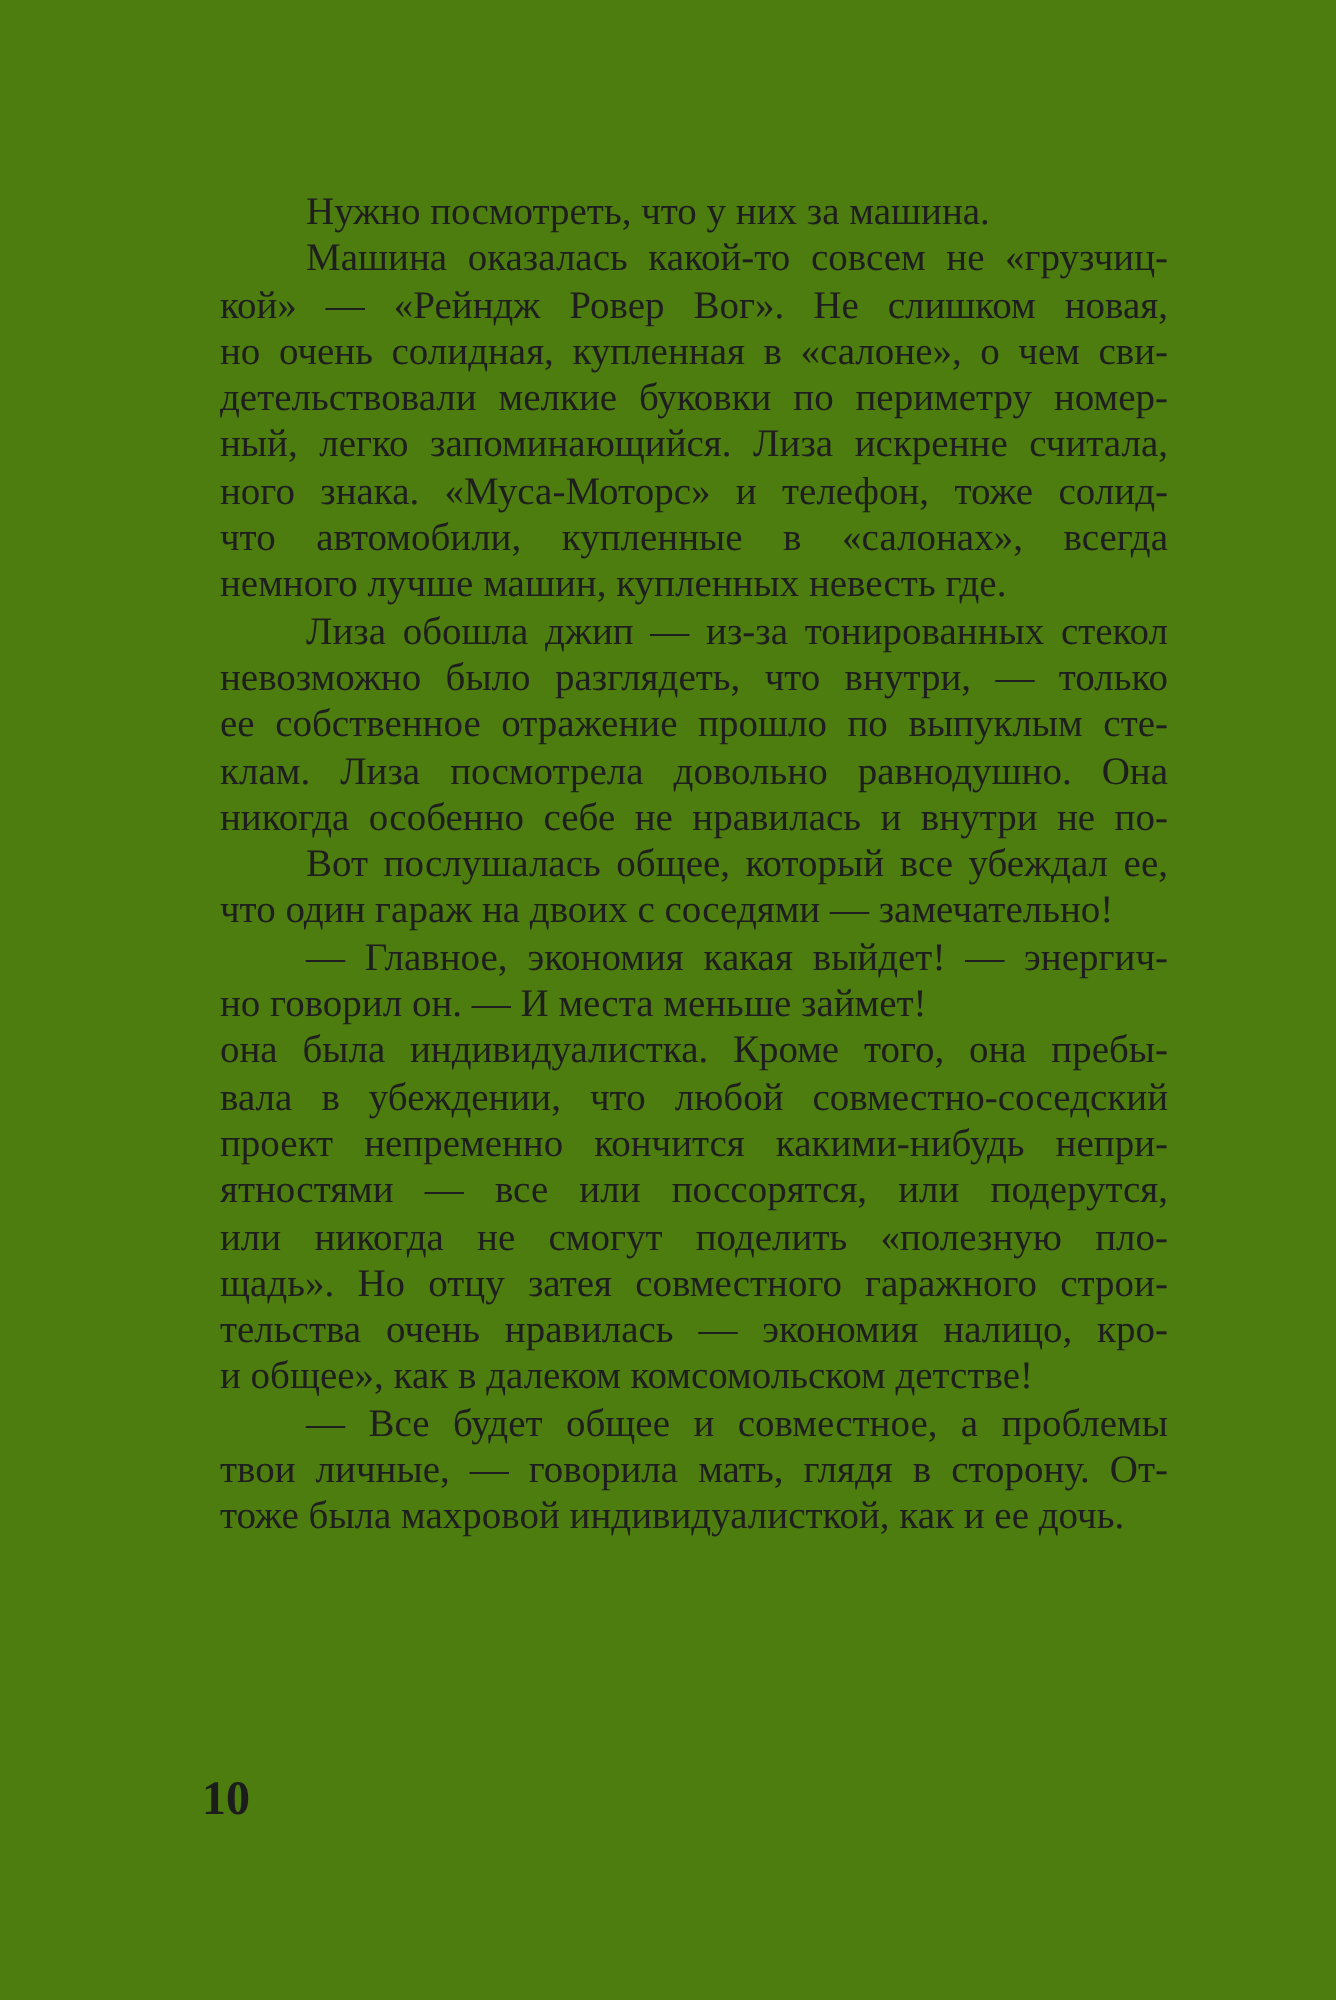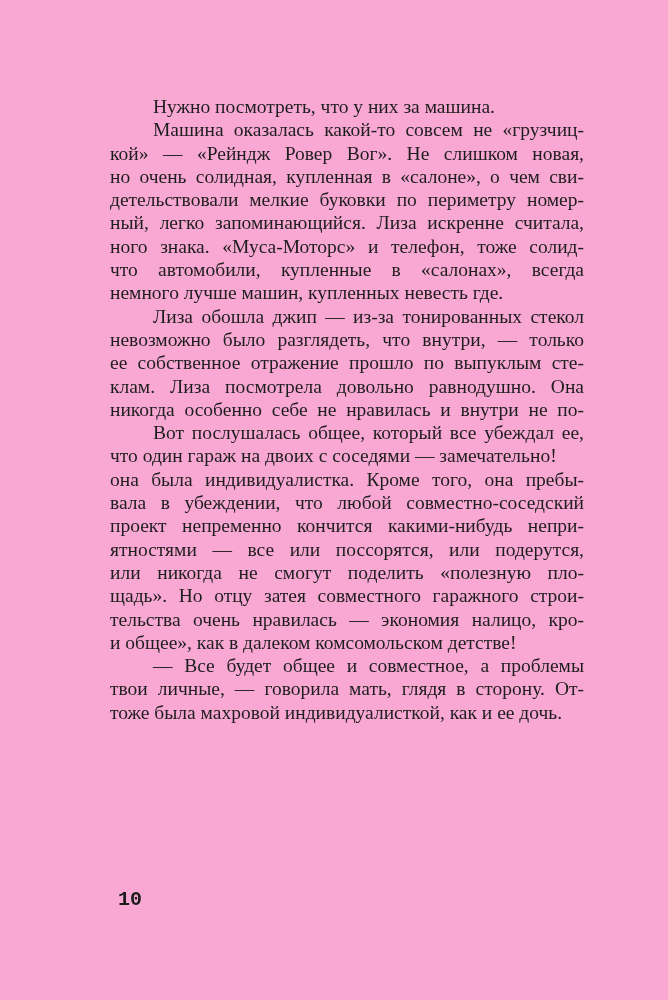--- a/index.html
+++ b/index.html
@@ -7,21 +7,21 @@
     padding: 0;
     width: 668px;
     height: 1000px;
     background: #fcfcfc;
     overflow: hidden;
   }
   .page {
     position: relative;
     width: 668px;
     height: 1000px;
-    background: #f9a8d4;
+    background: #4d7c0f;
   }
   .text-block {
     position: absolute;
     left: 110px;
     top: 95px;
     width: 474px;
     font-family: "Liberation Serif", serif;
     font-size: 19.5px;
     color: #1e1e1e;
   }
@@ -33,25 +33,25 @@
     height: 23.3px;
     line-height: 23.3px;
     text-align: justify;
     text-align-last: justify;
     overflow: hidden;
   }
   .ln.indent { text-indent: 43px; }
   .ln.last   { text-align-last: left; }
   .pagenum {
     position: absolute;
-    left: 118px;
+    left: 101px;
     top: 890px;
-    font-family: Liberation Mono, monospace;
+    font-family: Liberation Serif, serif;
     font-weight: bold;
-    font-size: 20px;
+    font-size: 24px;
     line-height: 20px;
     color: #1c1c1c;
   }
 </style>
 </head>
 <body>
 
 <div class="page">
 
   <div class="text-block">
@@ -78,20 +78,24 @@
       <div class="ln">ее собственное отражение прошло по выпуклым сте-</div>
       <div class="ln">клам. Лиза посмотрела довольно равнодушно. Она</div>
       <div class="ln">никогда особенно себе не нравилась и внутри не по-</div>
     </div>
 
     <div class="para">
       <div class="ln indent">Вот послушалась общее, который все убеждал ее,</div>
       <div class="ln last">что один гараж на двоих с соседями — замечательно!</div>
     </div>
 
+    <div class="para">
+      <div class="ln indent">— Главное, экономия какая выйдет! — энергич-</div>
+      <div class="ln last">но говорил он. — И места меньше займет!</div>
+    </div>
 
     <div class="para">
       <div class="ln">она была индивидуалистка. Кроме того, она пребы-</div>
       <div class="ln">вала в убеждении, что любой совместно-соседский</div>
       <div class="ln">проект непременно кончится какими-нибудь непри-</div>
       <div class="ln">ятностями — все или поссорятся, или подерутся,</div>
       <div class="ln">или никогда не смогут поделить «полезную пло-</div>
       <div class="ln">щадь». Но отцу затея совместного гаражного строи-</div>
       <div class="ln">тельства очень нравилась — экономия налицо, кро-</div>
       <div class="ln last">и общее», как в далеком комсомольском детстве!</div>

